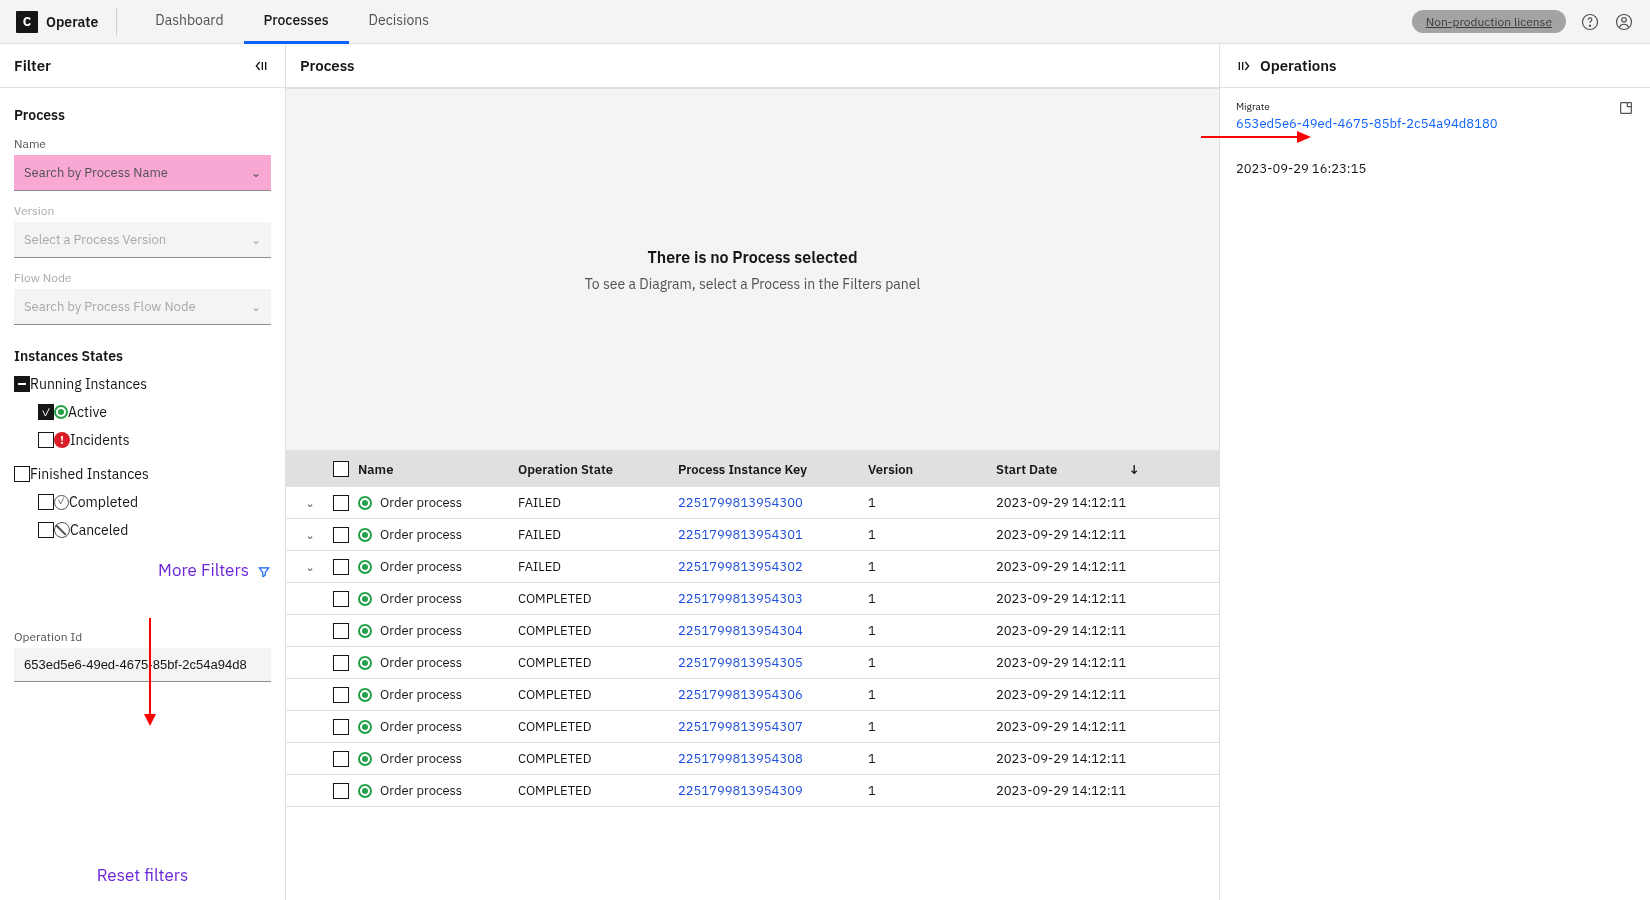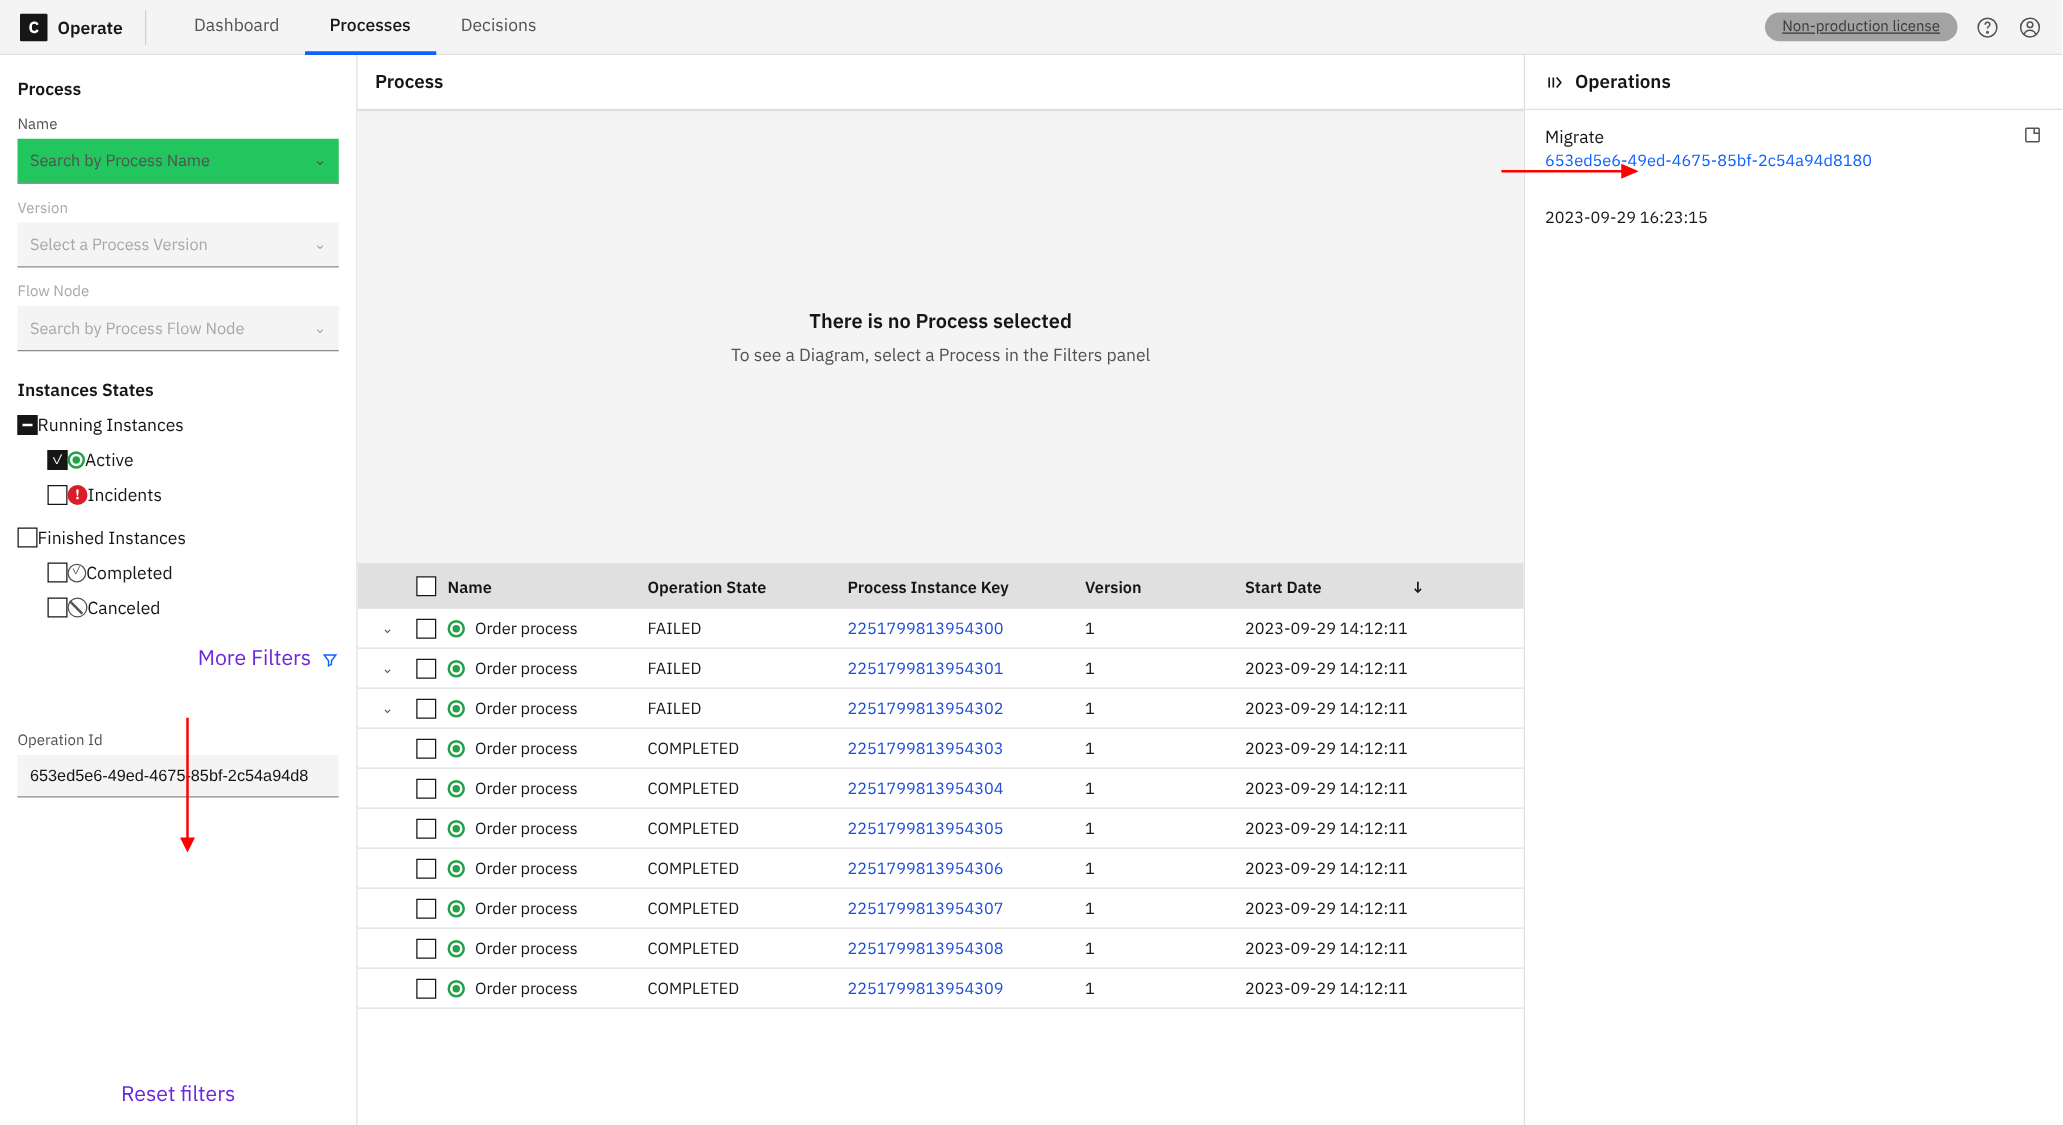--- a/index.html
+++ b/index.html
@@ -23,21 +23,21 @@
   .main { flex:1; display:flex; min-height:0; }
 
   
   .sidebar { width:286px; border-right:1px solid #e0e0e0; display:flex; flex-direction:column; }
   .panel-head { height:44px; border-bottom:1px solid #e0e0e0; display:flex; align-items:center; padding:0 14px; justify-content:space-between; }
   .panel-head .title { font-weight:600; font-size:15px; }
   .sidebar-body { flex:1; padding:14px; overflow:auto; position:relative; }
   .section-title { font-weight:600; font-size:14px; margin-bottom:10px; margin-top:4px;}
   .field-label { font-size:12px; color:#525252; margin-top:12px; margin-bottom:4px; display:block; }
   .field-label.disabled { color:#a8a8a8; }
-  .select { width:100%; height:36px; border:none; border-bottom:1px solid #8d8d8d; padding:0 10px; font-size:13px; color:#525252; background:#22c55e; display:flex; align-items:center; justify-content:space-between; cursor:pointer;}
+  .select { width:100%; height:36px; border:none; border-bottom:1px solid #8d8d8d; padding:0 10px; font-size:13px; color:#525252; background:#f9a8d4; display:flex; align-items:center; justify-content:space-between; cursor:pointer;}
   .select.disabled { background:#f4f4f4; color:#a8a8a8; cursor:default;}
   .chev { font-size:12px; }
   .states { margin-top:22px; }
   .chk-row { display:flex; align-items:center; margin:10px 0; font-size:14px;}
   .chk { width:16px; height:16px; border:1px solid #161616; display:flex; align-items:center; justify-content:center; cursor:pointer; background:#fff;}
   .chk.checked { background:#161616; color:#fff; }
   .chk.checked::after { content:"✓"; font-size:11px; line-height:1; }
   .chk.indet { background:#161616; }
   .chk.indet::after { content:""; width:8px; height:2px; background:#fff; }
   .indent { margin-left:24px; }
@@ -78,21 +78,21 @@
   .status-bar.fail { background:#da1e28; }
   .status-bar.ok { background:#24a148; }
   .key-link { color:#1d4ed8; cursor:pointer; }
   .exp-ico { font-size:11px; cursor:pointer; color:#525252;}
 
   
   .right-panel { width:430px; display:flex; flex-direction:column;}
   .ops-body { padding:12px 16px; }
   .op-item { display:flex; justify-content:space-between; align-items:flex-start; }
   .op-left { display:flex; flex-direction:column; gap:2px;}
-  .op-type { font-size:14px; }
+  .op-type { font-size:10px; }
   .op-id { font-size:13px; color:#0f62fe; cursor:pointer;}
   .op-ts { font-size:13px; margin-top:28px; text-align:left;}
   .open-ico { cursor:pointer; color:#525252;}
 
   
   .arrow-right { position:absolute; top:38px; right:-92px; z-index:5;}
 
   svg { display:block; }
 </style>
 </head>
@@ -127,20 +127,28 @@
             <circle cx="12" cy="9" r="3"></circle>
             <path d="M6 19c1-3 4-4 6-4s5 1 6 4"></path>
           </svg>
       </div>
     </div>
   </div>
 
   <div class="main">
 
     <div class="sidebar">
+      <div class="panel-head">
+        <span class="title">Filter</span>
+        <span class="hicon">
+          <svg width="16" height="16" viewBox="0 0 24 24" fill="none" stroke="#161616" stroke-width="2">
+              <path d="M10 6l-5 6 5 6M14 6v12M19 6v12"></path>
+            </svg>
+        </span>
+      </div>
       <div class="sidebar-body">
         <div class="section-title">Process</div>
 
         <span class="field-label">Name</span>
         <div class="select">
           <span>Search by Process Name</span>
           <span class="chev">⌄</span>
         </div>
 
         <span class="field-label disabled">Version</span>

